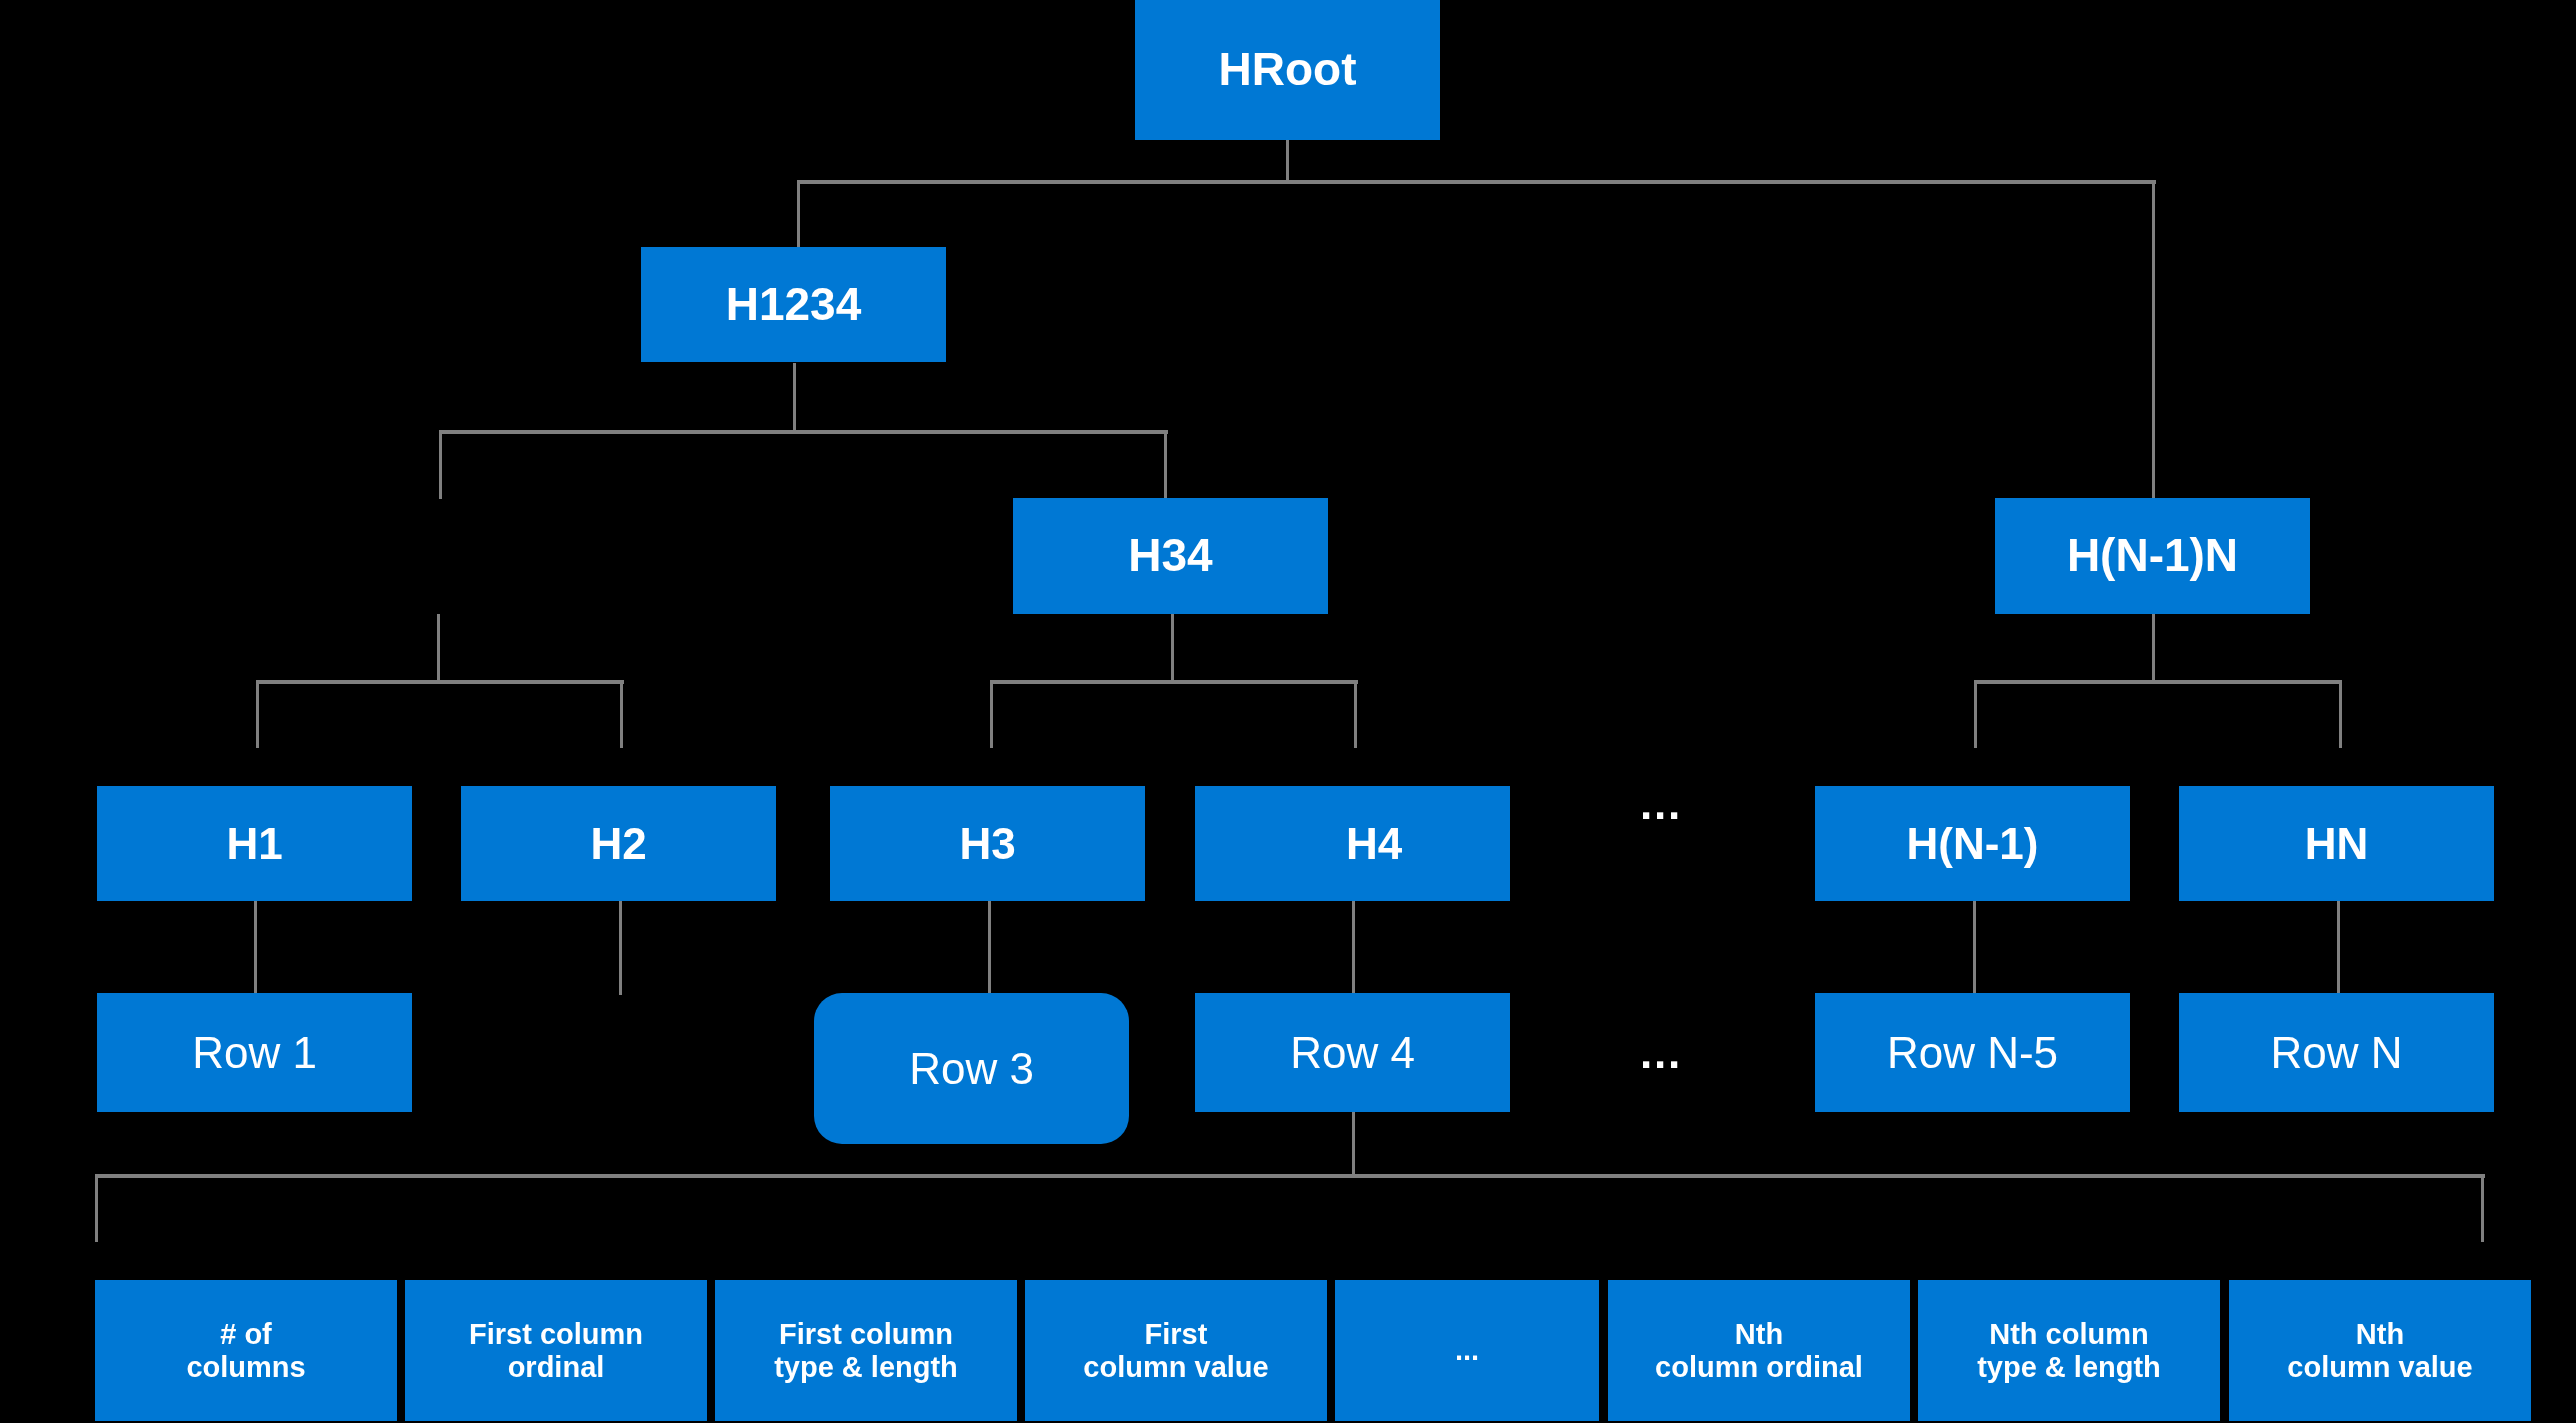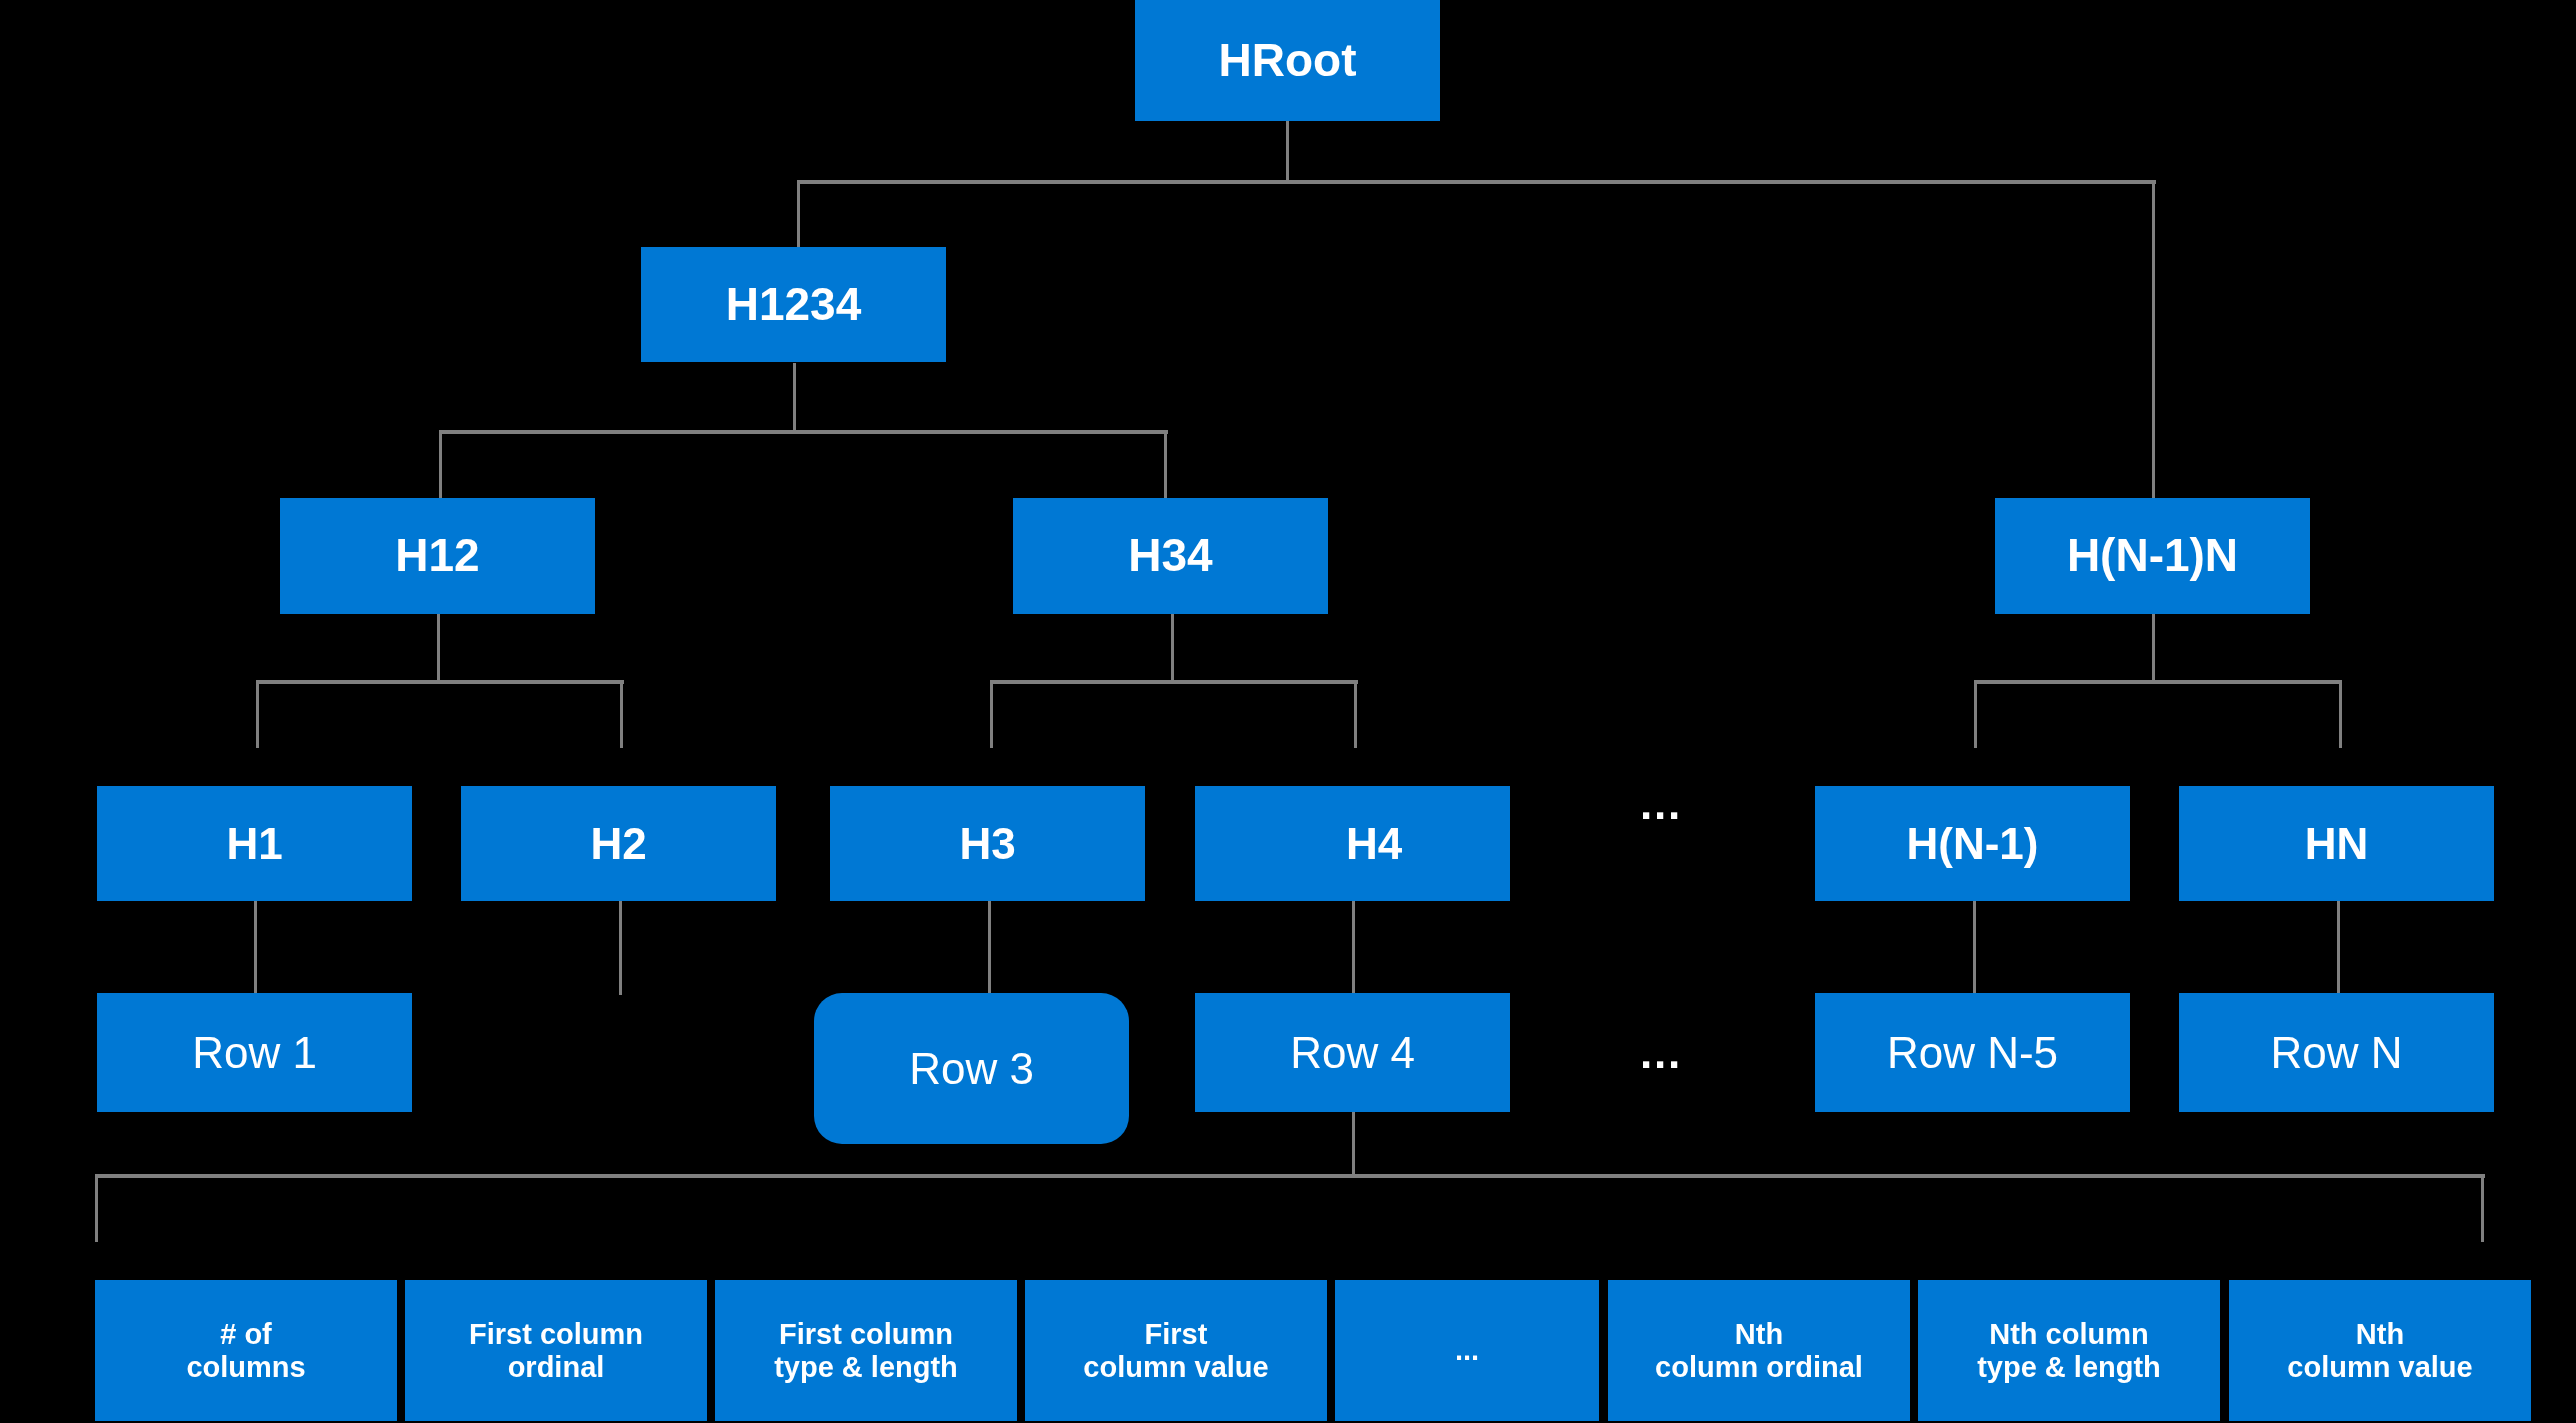--- a/index.html
+++ b/index.html
@@ -88,25 +88,24 @@
   <div class="conn v" style="left:988px; top:861px; height:134px;"></div>
   <div class="conn v" style="left:1352px; top:861px; height:134px;"></div>
   <div class="conn v" style="left:1973px; top:861px; height:134px;"></div>
   <div class="conn v" style="left:2337px; top:861px; height:134px;"></div>
 
   <div class="conn v" style="left:1352px; top:1112px; height:66px;"></div>
   <div class="conn h" style="left:95px; top:1174px; width:2390px;"></div>
   <div class="conn v" style="left:95px; top:1174px; height:68px;"></div>
   <div class="conn v" style="left:2481px; top:1174px; height:68px;"></div>
 
-  <div class="node lvl-root" style="left:1135px; top:0px; width:305px; height:121px;">HRoot</div>
+  <div class="node lvl-root" style="left:1135px; top:0px; width:305px; height:140px;">HRoot</div>
 
   <div class="node lvl-agg" style="left:641px; top:247px; width:305px; height:115px;">H1234</div>
 
-  <div class="node lvl-agg" style="left:280px; top:498px; width:315px; height:116px;">H12</div>
   <div class="node lvl-agg" style="left:1013px; top:498px; width:315px; height:116px;">H34</div>
   <div class="node lvl-agg" style="left:1995px; top:498px; width:315px; height:116px;">H(N-1)N</div>
 
   <div class="node lvl-leaf" style="left:97px; top:746px; width:315px; height:115px;">H1</div>
   <div class="node lvl-leaf" style="left:461px; top:746px; width:315px; height:115px;">H2</div>
   <div class="node lvl-leaf" style="left:830px; top:746px; width:315px; height:115px;">H3</div>
   <div class="node lvl-leaf" style="left:1195px; top:746px; width:315px; height:115px;padding-left:43px;">H4</div>
   <div class="ellipsis" style="left:1593px; top:746px; width:136px; height:115px;">...</div>
   <div class="node lvl-leaf" style="left:1815px; top:746px; width:315px; height:115px;">H(N-1)</div>
   <div class="node lvl-leaf" style="left:2179px; top:746px; width:315px; height:115px;">HN</div>

